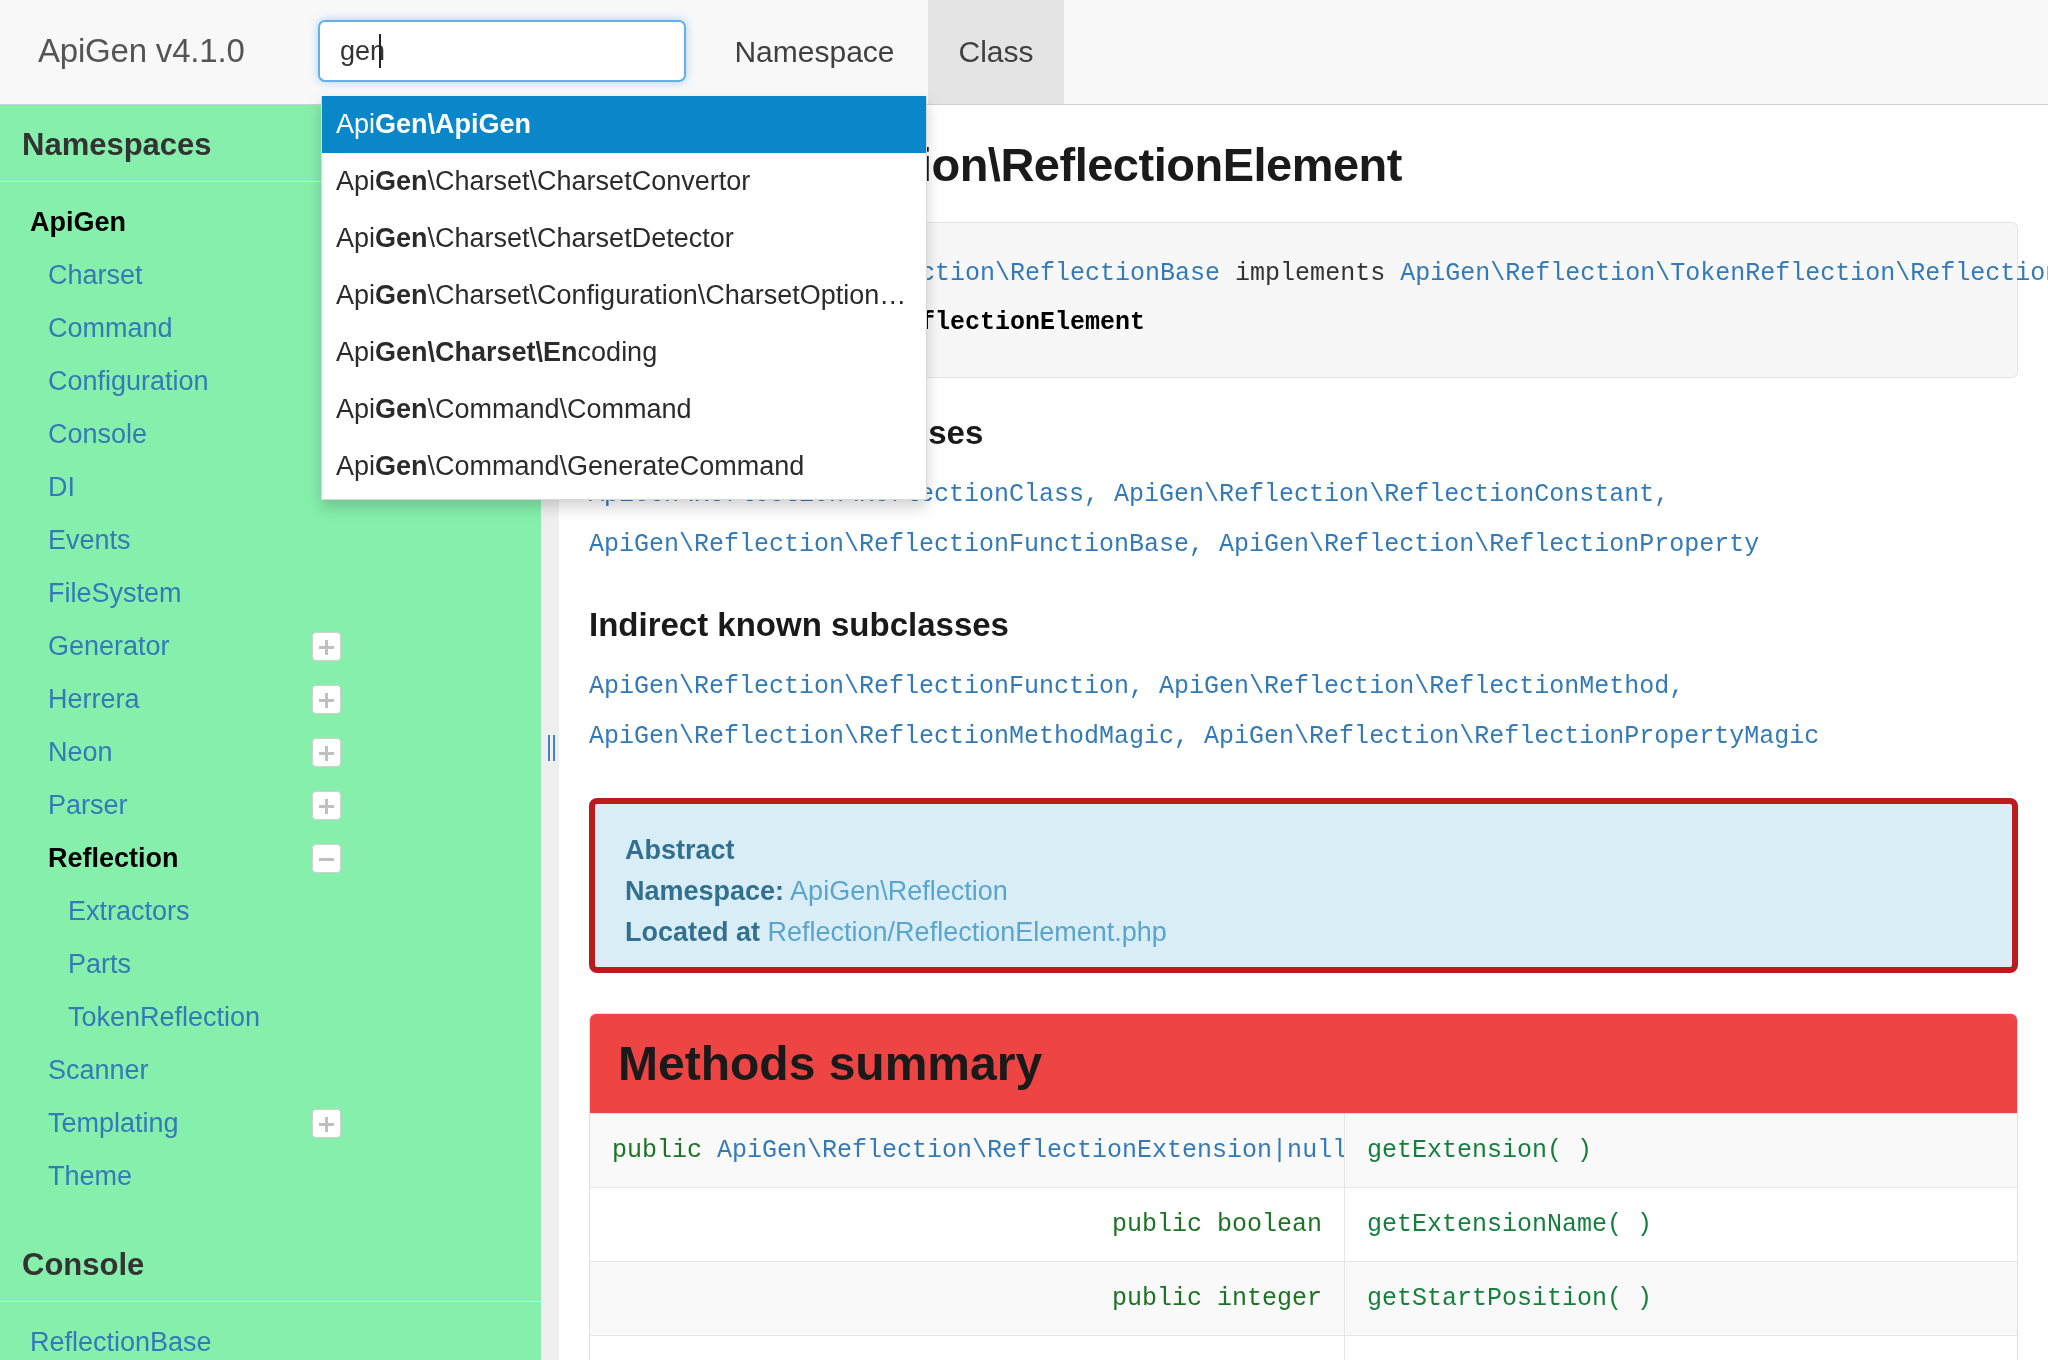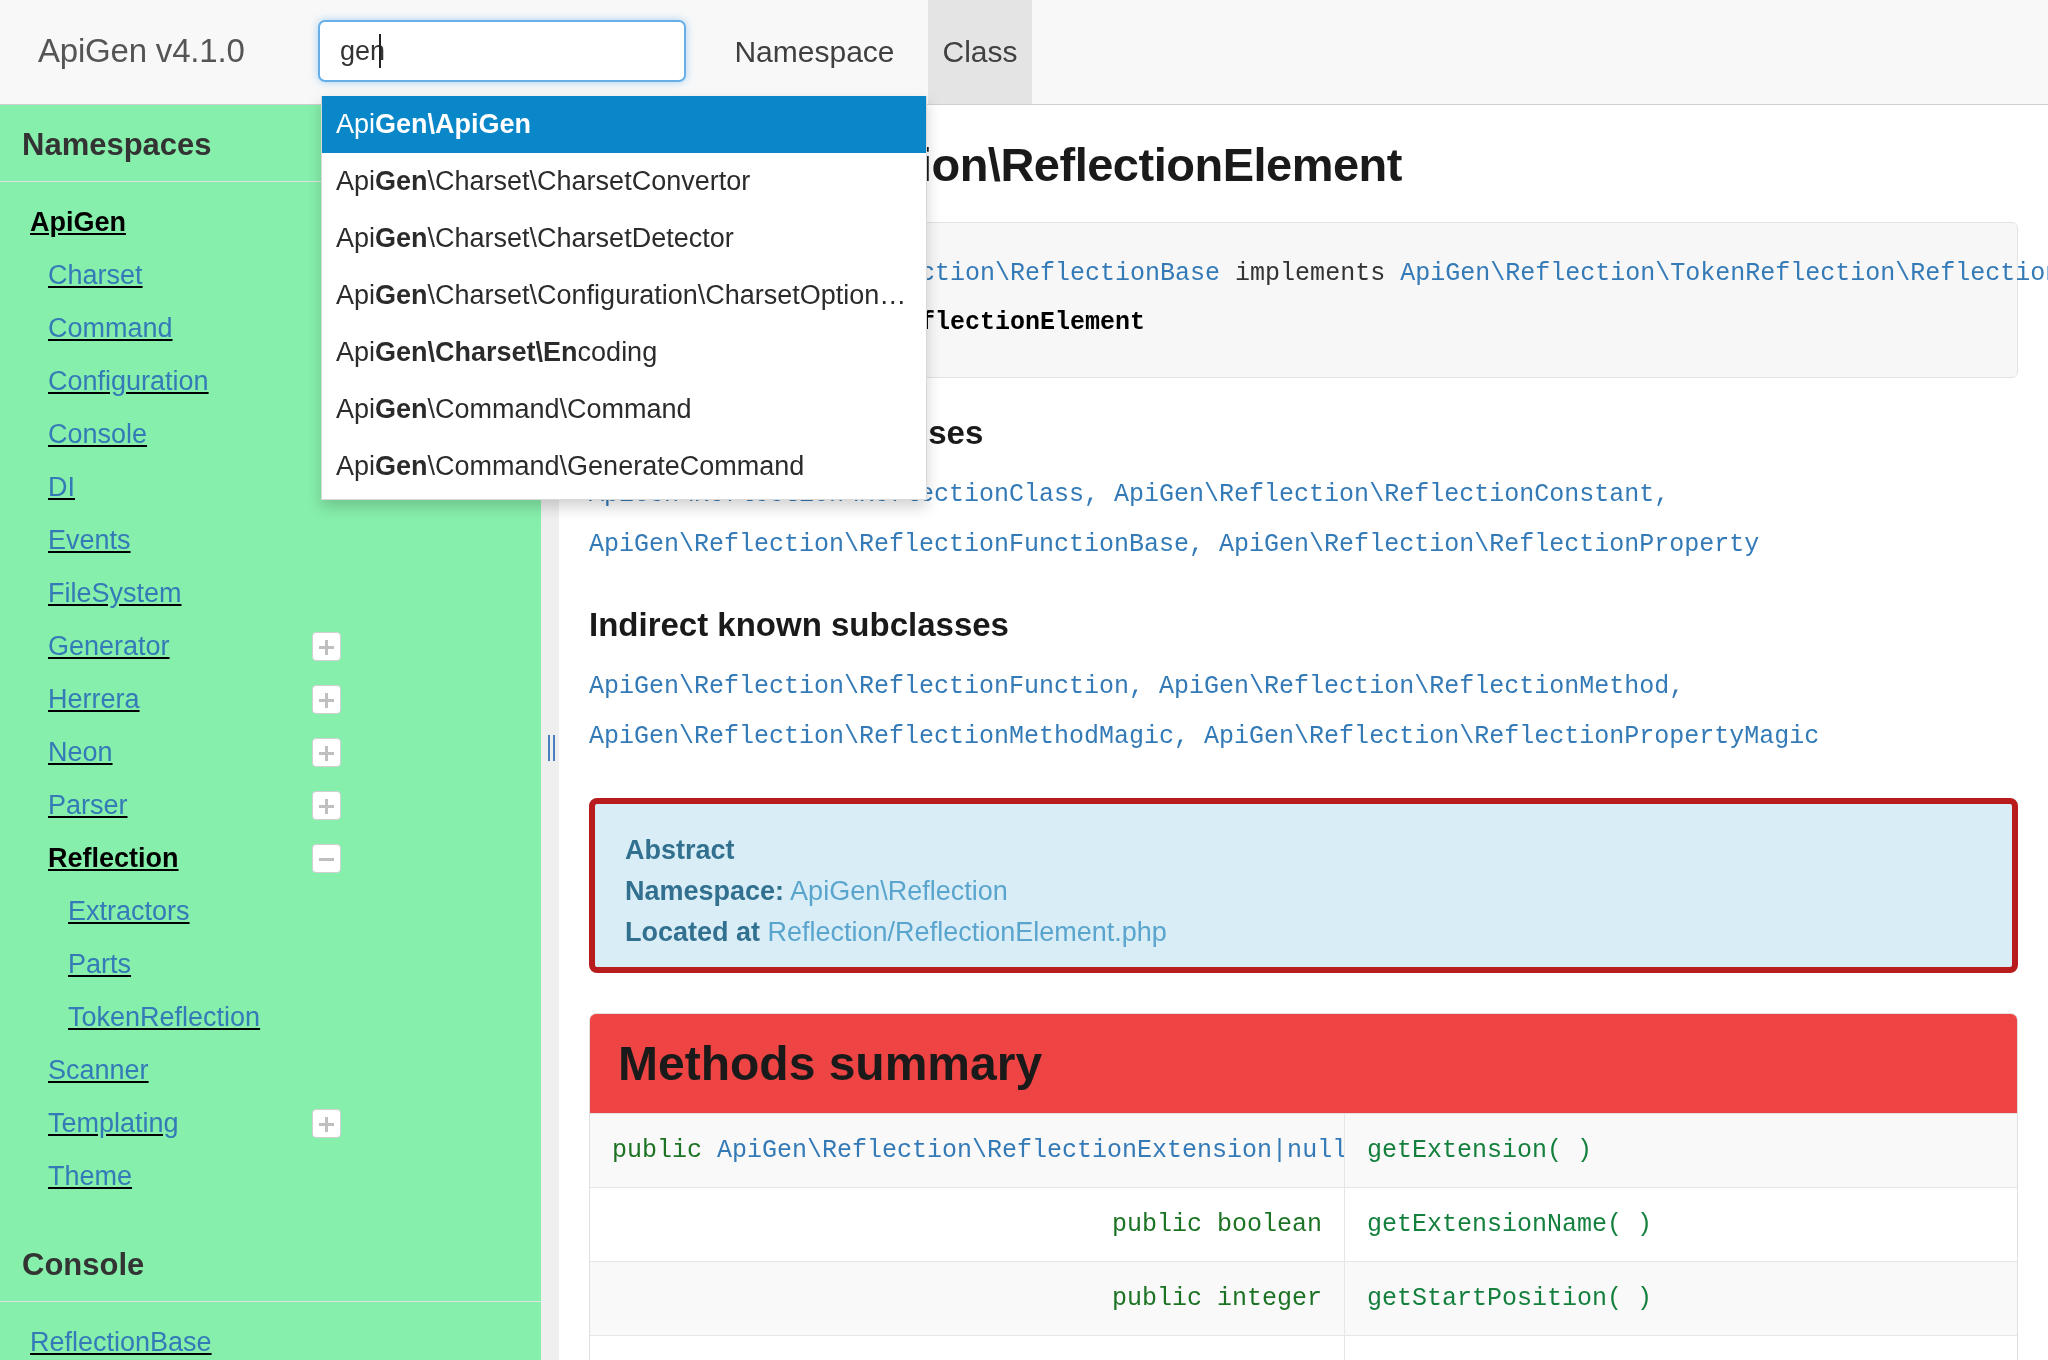--- a/index.html
+++ b/index.html
@@ -52,21 +52,21 @@
   .navtab {
     position: absolute;
     top: 0; height: 104px;
     display: flex; align-items: center; justify-content: center;
     font-size: 30px;
     color: #404040;
     cursor: pointer;
     white-space: nowrap;
   }
   #tab-namespace { left: 722px; width: 185px; background: #f8f8f8; }
-  #tab-class { left: 928px; width: 104px; background: #e4e4e4; }
+  #tab-class { left: 928px; width: 136px; background: #e4e4e4; }
 
   
   #autocomplete {
     position: absolute;
     left: 321px; top: 96px;
     width: 606px;
     background: #ffffff;
     border: 1px solid #d8d8d8;
     border-top: none;
     box-shadow: 0 7px 14px rgba(0,0,0,.18);
@@ -106,21 +106,20 @@
     padding: 22px 0 18px 22px;
     border-bottom: 1px solid #e2e2e2;
   }
   .side-list { padding: 14px 0 0 0; }
   .side-row {
     position: relative;
     height: 53px;
     display: flex;
     align-items: center;
     padding-right: 62px;
-    text-decoration: underline;
   }
   .side-link {
     font-size: 27px;
     color: #337ab7;
     white-space: nowrap;
     cursor: pointer;
   }
   .side-link.bold { color: #000000; font-weight: bold; cursor: default; }
   .lvl0 { padding-left: 30px; }
   .lvl1 { padding-left: 48px; }

